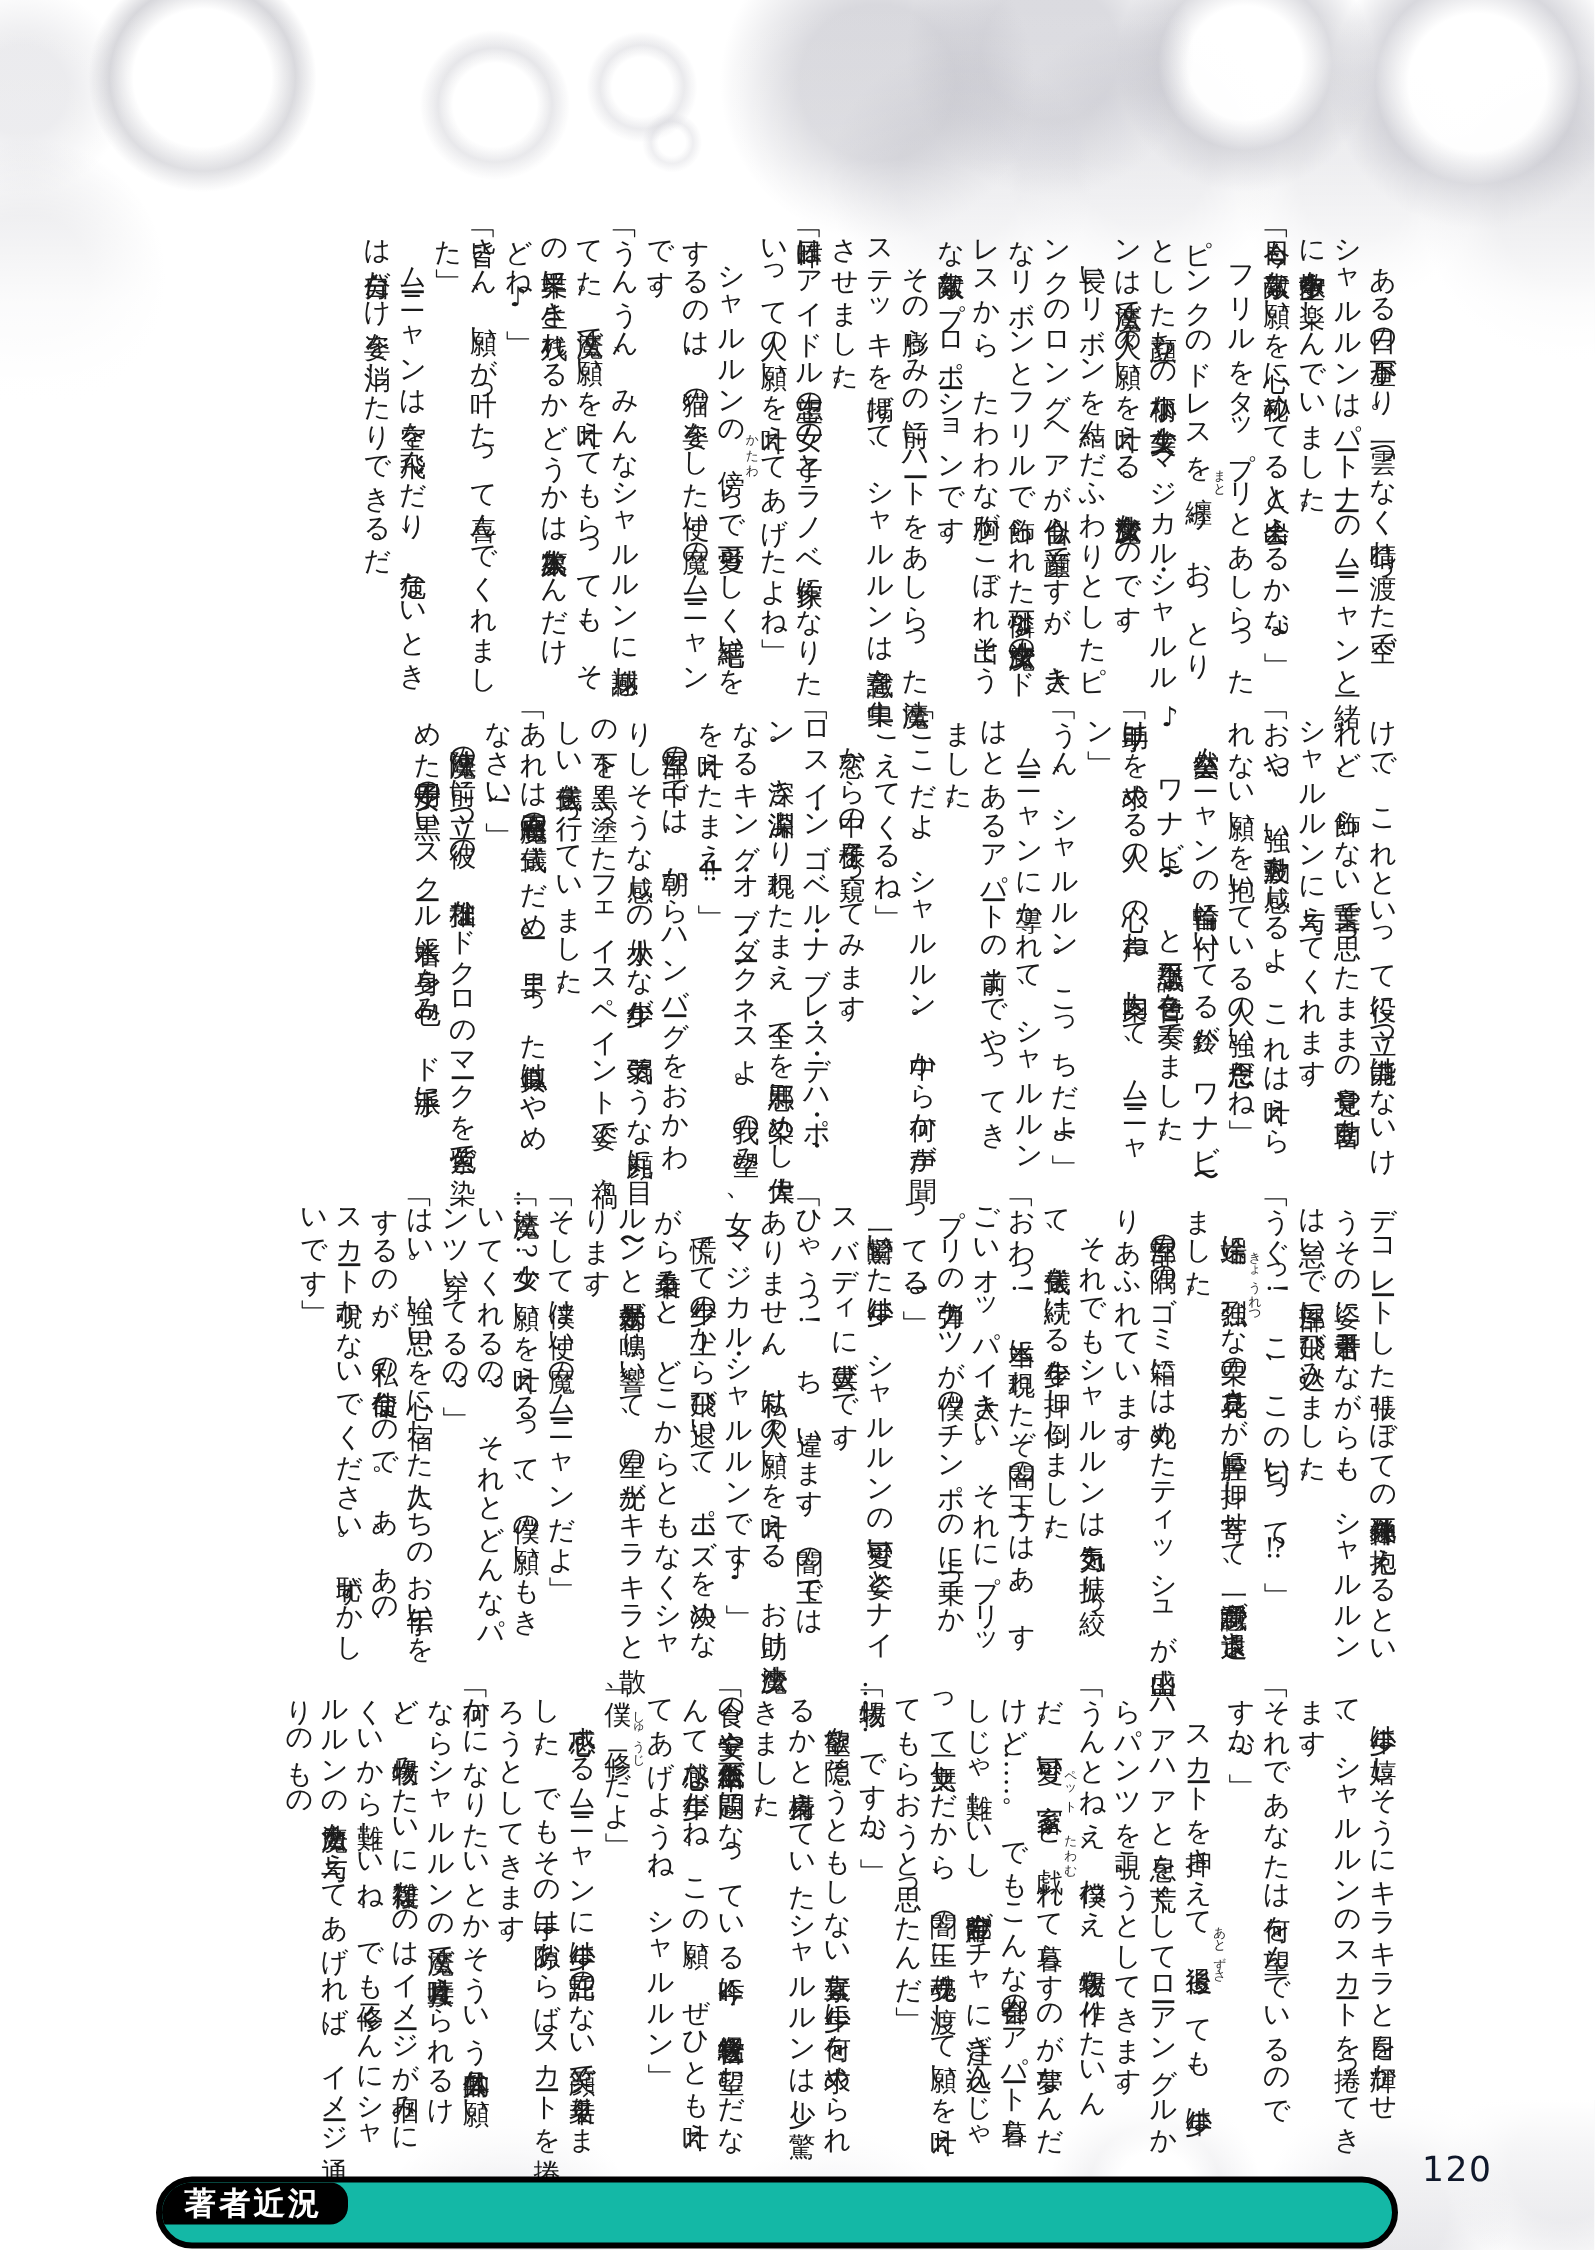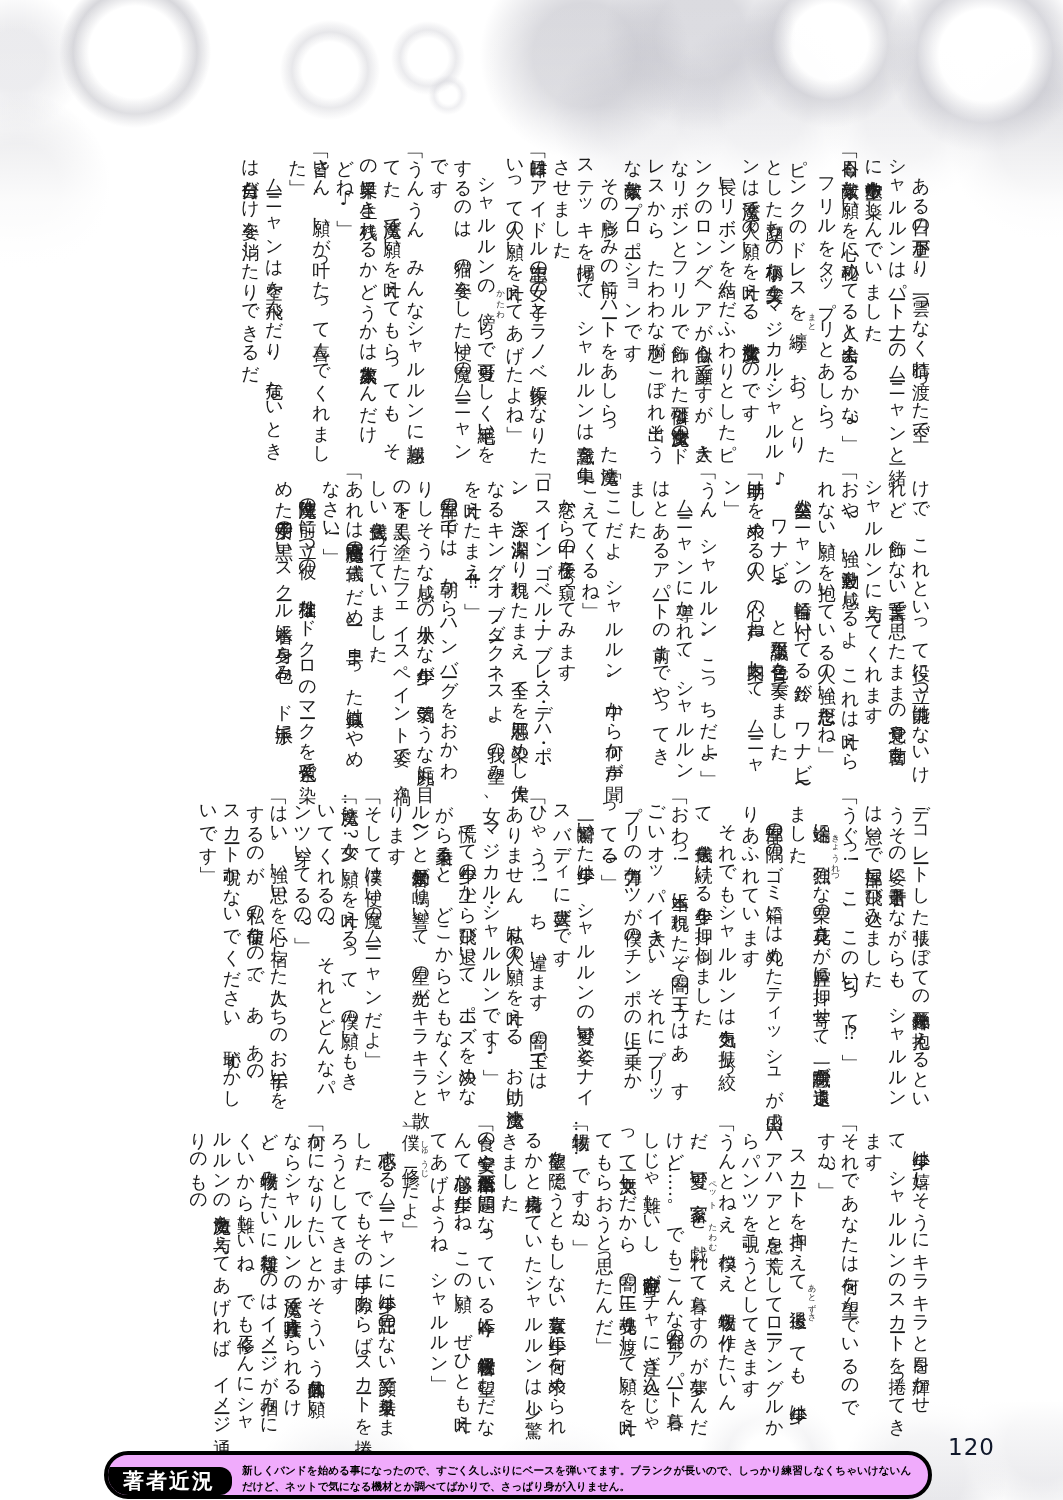--- a/index.html
+++ b/index.html
@@ -63,23 +63,23 @@
   ruby { ruby-align: center; }
   rt { font-size: 8.5px; letter-spacing: 0; opacity: 0.95; }
 
   
   .author-bar {
     position: absolute; left: 104px; top: 1451px;
     width: 828px; height: 48px;
     box-sizing: border-box;
     border: 4px solid #000000;
     border-radius: 24px;
-    background: #f0abfc;
+    background: #14b8a6;
     display: flex;
-    align-items: flex-end;
+    align-items: flex-start;
     overflow: hidden;
     z-index: 3;
     font-family: "DejaVu Sans", "Liberation Sans", sans-serif;
   }
   .author-label {
     background: #000000;
     color: #ffffff;
     display: flex; align-items: center;
     padding: 0 17px 0 15px;
     font-size: 21px;
@@ -114,16 +114,15 @@
 <div class="bokeh-top"></div>
 <div class="bokeh-bottom"></div>
 
 <section class="band band-1">　ある日の昼下がり。雲一つなく晴れ渡った空で、シャルルンはパートナーのムーニャンと一緒に空中散歩を楽しんでいました。<br>「今日も素敵な願いを心に秘めてる人と出会えるかな?」<br>　フリルをタップリとあしらったピンクのドレスを<ruby>纏<rt>まと</rt></ruby>う、おっとりとした顔立ちの小柄な美少女。マジカル・シャルルンは魔法で人々の願いを叶える、魔法少女なのです。<br>　長いリボンを結んだふわりとしたピンクのロングヘアが似合う童顔ですが、大きなリボンとフリルで飾られた可憐な魔法少女のドレスから、たわわな胸がこぼれ出そうな素敵なプロポーションです。<br>　その膨らみの前にハートをあしらった魔法ステッキを掲げて、シャルルンは意識を集中させました。<br>「昨日はアイドル志望の女の子とラノベ作家になりたいって人の願いを叶えてあげたよね」<br>　シャルルンの<ruby>傍<rt>かたわ</rt></ruby>らで可愛らしく毛繕いをするのは、猫の姿をした使い魔のムーニャンです。<br>「うんうん、みんなシャルルンに感謝してた。魔法で願いを叶えてもらっても、その業界に生き残れるかどうかは本人次第なんだけどね♪」<br>「皆さん、願いが叶ったって喜んでくれました」<br>　ムーニャンは空を飛んだり、危ないときは自分だけ姿を消したりできるだ</section>
 <section class="band band-2">けで、これといって役に立つ能力はないけれど、飾らない言葉で思ったままの意見や助言を、シャルルンに与えてくれます。<br>「おや?　強い波動を感じるよ。これは叶えられない願いを抱いている人の強い思念だね」<br>　突然ムーニャンの首輪に付いてる鈴が、ワナビ〜♪　ワナビ〜♪　と不思議な音色を奏でました。<br>「手助けを求める人の、心の声ね。案内して、ムーニャン」<br>「うん、シャルルン。こっちだよ!」<br>　ムーニャンに導かれて、シャルルンはとあるアパートの前までやってきました。<br>「ここだよ、シャルルン。中から何か声が聞こえてくるね」<br>　窓から中の様子を窺ってみます。<br>「ロスイ・ンゴベル・ナブレ・ス・デハ・ポ・ン。深き深淵より現れたまえ、全てを邪悪に染めし偉大なるキング・オブ・ダークネスよ。我の望みを叶えたまえー‼」<br>　部屋の中では、朝からハンバーグをおかわりしそうな感じの小太りな少年が、気弱そうな丸顔に目の下を黒く塗ったフェイスペイント姿で、禍々しい儀式を行っていました。<br>「あれは悪魔召喚の儀式!　だめー。早まった真似はやめなさい!」<br>　魔法陣の前に立つ彼の、稚拙なドクロのマークを紫色で染めた女子用の黒いスクール水着に身を包み、ド派手に</section>
 <section class="band band-3">デコレートした張りぼての死神鎌を抱えるというその姿に若干引きながらも、シャルルンは急いで部屋に飛び込みました。<br>「うぐっ!　こ、この匂いって⁉」<br>　途端に<ruby>強烈<rt>きょうれつ</rt></ruby>な栗の花臭さが鼻腔に押し寄せて、一瞬意識が遠退きました。<br>　部屋の隅のゴミ箱には丸めたティッシュが山盛りあふれています。<br>　それでもシャルルンは気力を振り絞って、儀式を続ける少年を押し倒しました。<br>「おわっ!　本当に現れたぞ闇の王!うはあ、すごいオッパイ大きい。それにプリップリの弾力ケツが僕のチンポの上に乗っかってる!」<br>　一瞬驚いた少年は、シャルルンの可愛い姿とナイスバディに大喜びです。<br>「ひゃうっ!　ち、違います、闇の王ではありません。私は人々の願いを叶える、お助け魔法少女、マジカル・シャルルンです♪」<br>　慌てて少年の上から飛び退いて、ポーズを決めながら名乗ると、どこからともなくシャル〜ンと効果音が鳴り響いて、星の光がキラキラと散ります。<br>「そして僕は使い魔のムーニャンだよ」<br>「魔法……少女?　願いを叶えるって、僕の願いもきいてくれるの?　それとどんなパンツ穿いてるの?」<br>「はい。強い思いを心に宿した人たちのお手伝いをするのが、私の使命なので。あ、あの、スカート覗かないでください。恥ずかしいです」</section>
 <section class="band band-4">　少年は嬉しそうにキラキラと目を輝かせて、シャルルンのスカートを捲ってきます。<br>「それであなたは何を望んでいるのですか?」<br>　スカートを押さえて<ruby>後退<rt>あとずさ</rt></ruby>っても、少年はハアハアと息を荒くしてローアングルからパンツを覗こうとしてきます。<br>「うんとねえ、僕ねえ、牧場を作りたいんだ。可愛い<ruby>家畜<rt>ペット</rt></ruby>と<ruby>戯<rt>たわむ</rt></ruby>れて暮らすのが夢なんだけど……。でもこんな都会のアパート暮らしじゃ難しいし、貯金全部ガチャに注ぎ込んじゃって一文無しだから、闇の王に魂売り渡して願いを叶えてもらおうと思ったんだ」<br>「牧場……ですか?」<br>　欲望を隠そうともしない素直な少年に何を求められるかと身構えていたシャルルンは少し驚きました。<br>「食の安全や自給率低下が問題になっている昨今に、牧場経営を望むだなんて感心な少年だね。この願い、ぜひとも叶えてあげようね、シャルルン」<br>「僕、<ruby>修二<rt>しゅうじ</rt></ruby>だよ」<br>　感心するムーニャンに少年は屈託のない笑顔で名乗りました。でもその手は隙あらばスカートを捲ろうとしてきます。<br>「何かになりたいとかそういう具体的な願いならシャルルンの魔法で直接叶えられるけど、牧場みたいに複雑なのはイメージが掴みにくいから難しいね。でも修二くんにシャルルンの魔法力を与えてあげれば、イメージ通りのもの</section>
 
 <div class="author-bar">
   <div class="author-label">著者近況</div>
-  <div class="author-note">新しくバンドを始める事になったので、すごく久しぶりにベースを弾いてます。ブランクが長いので、しっかり練習しなくちゃいけないん<br>だけど、ネットで気になる機材とか調べてばかりで、さっぱり身が入りません。</div>
 </div>
 
 <div class="page-number">120</div>
 
 </body></html>

